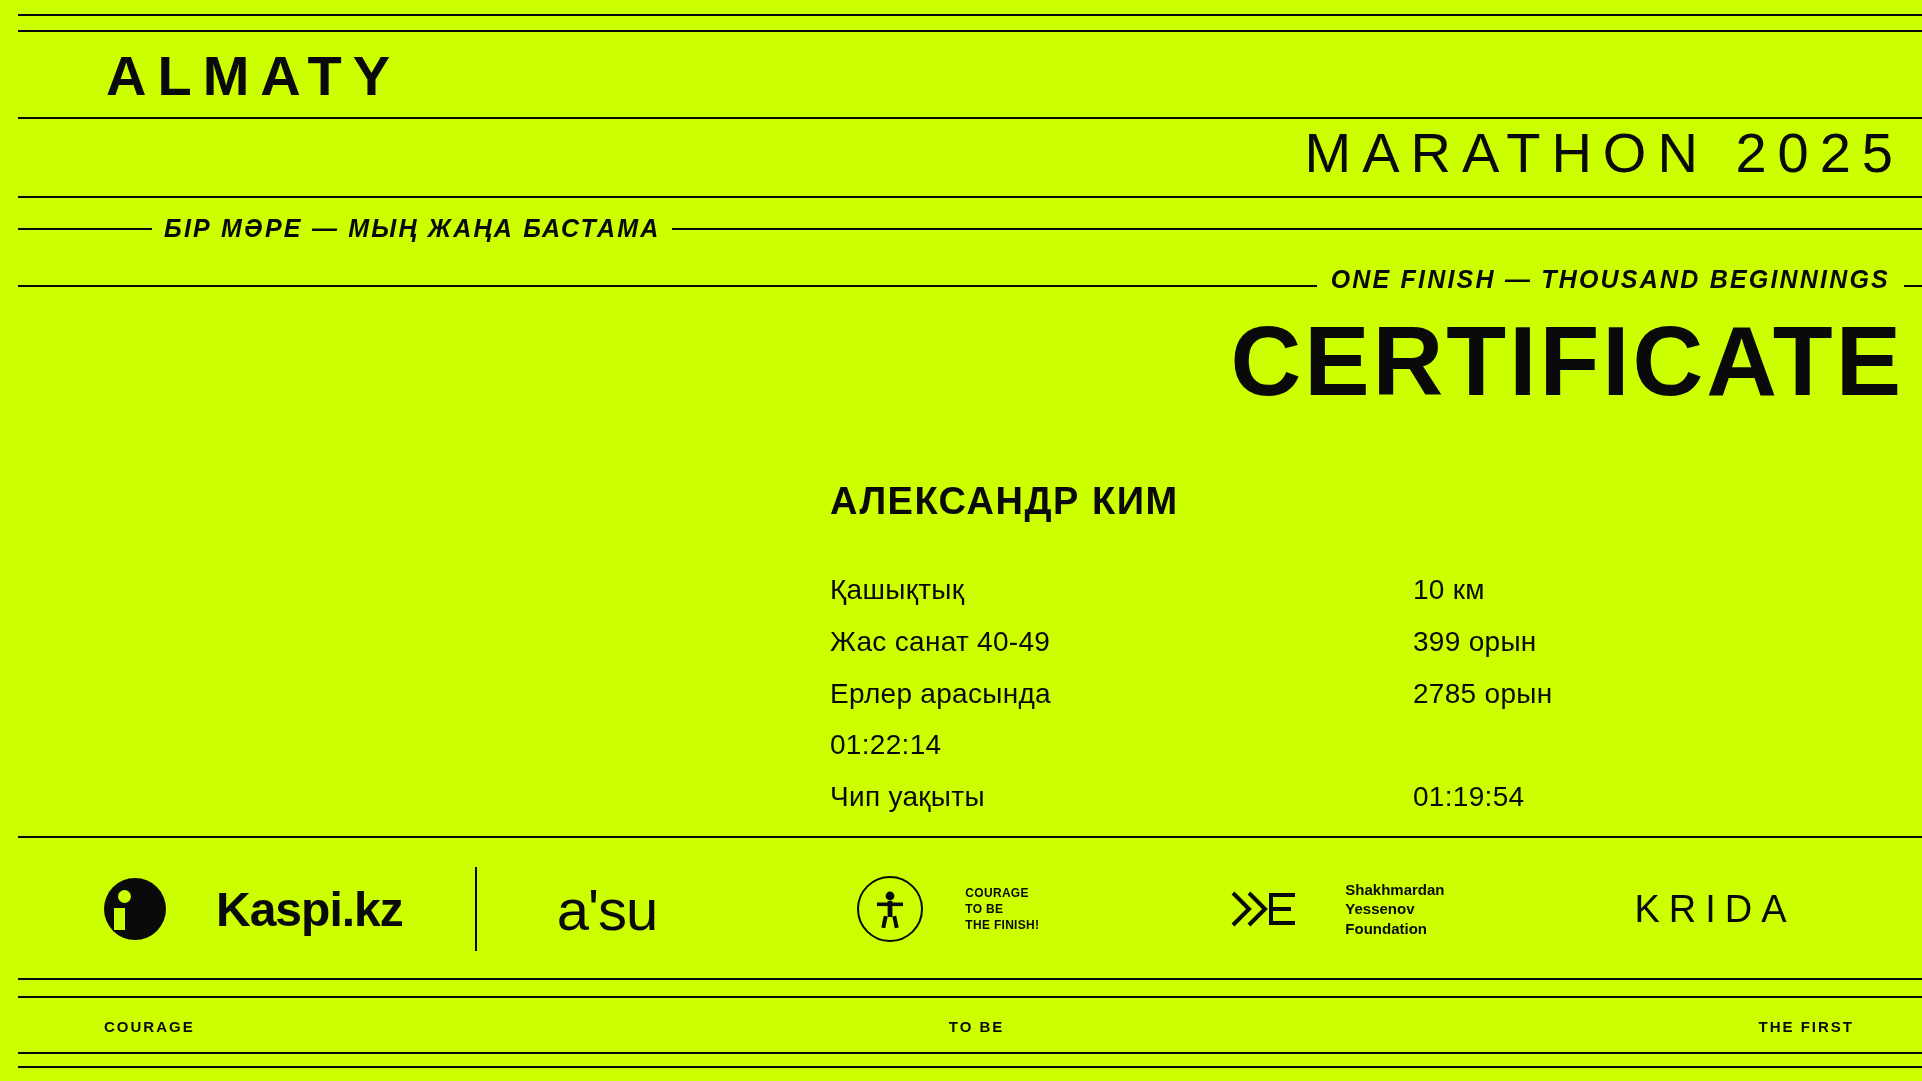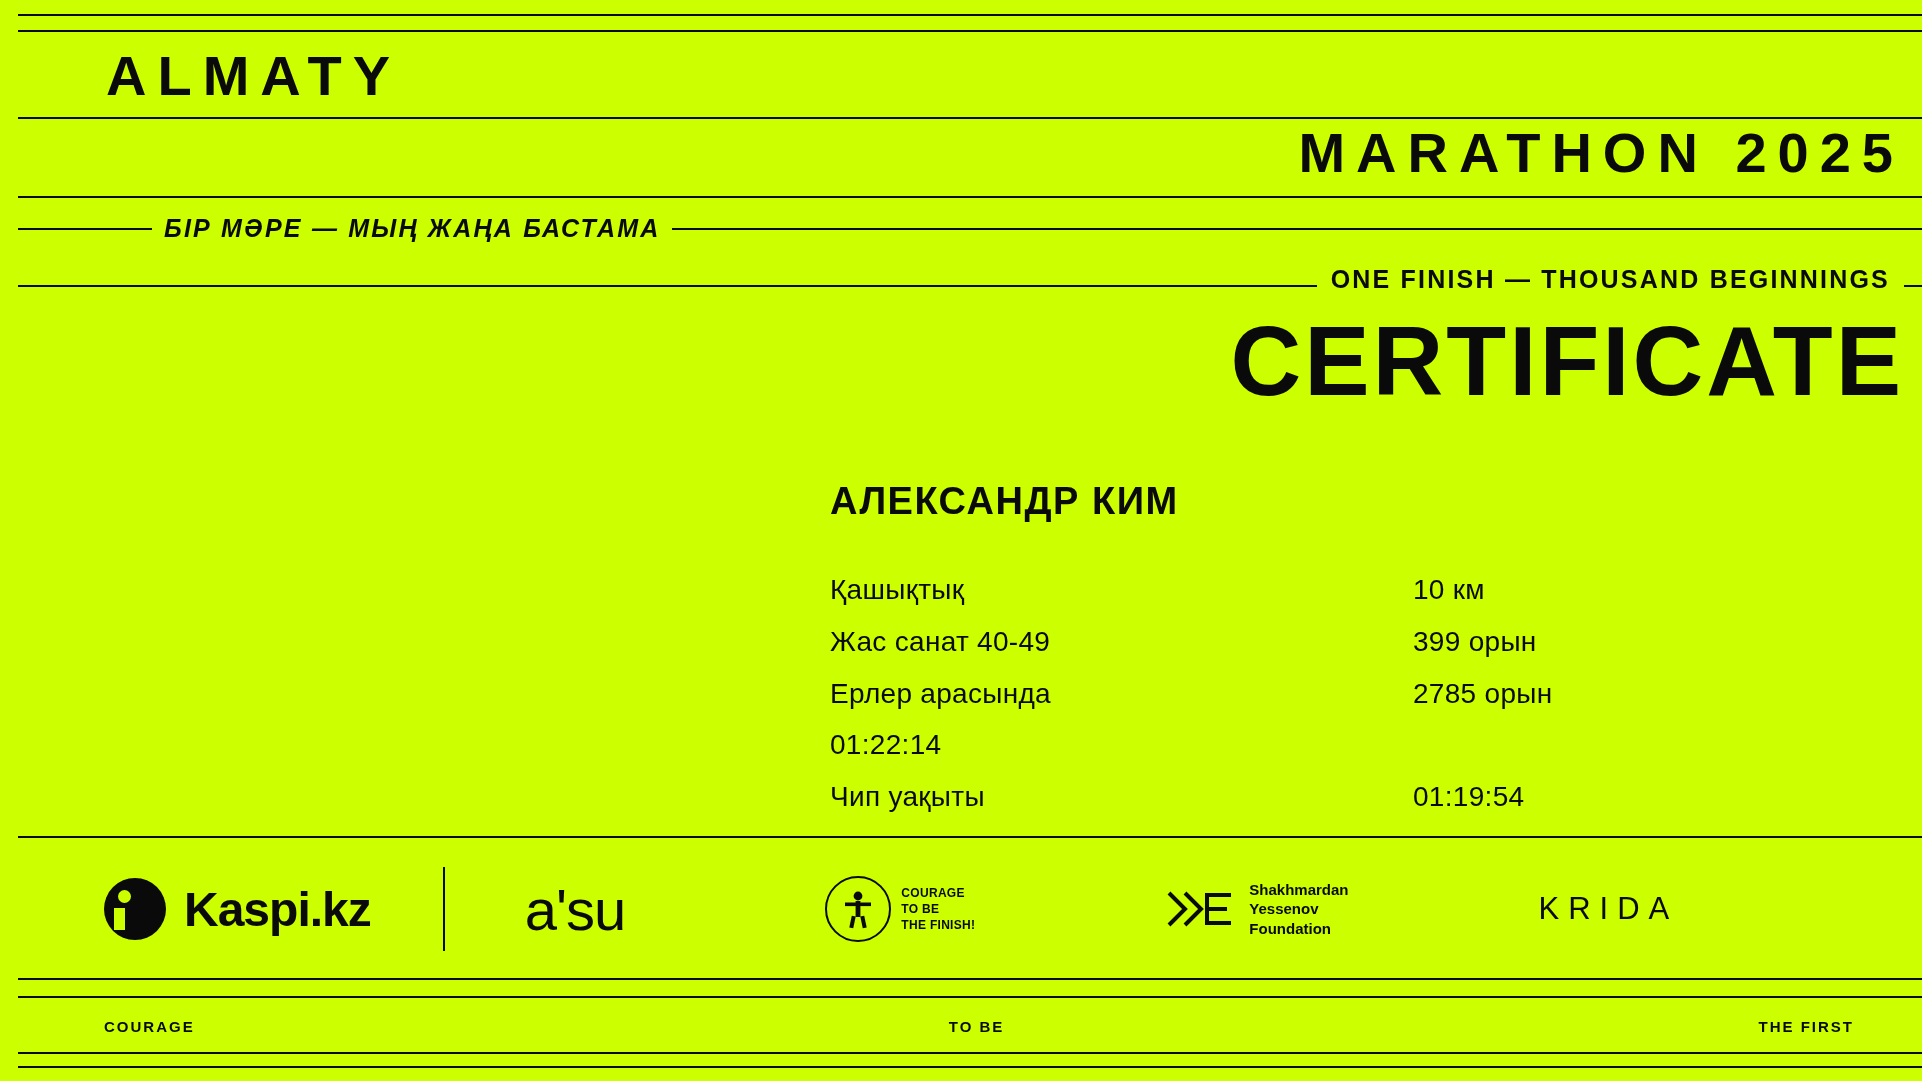--- a/index.html
+++ b/index.html
@@ -41,21 +41,21 @@
     font-size: 56px;
     font-weight: bold;
     letter-spacing: 11px;
     line-height: 1;
   }
   .marathon {
     position: absolute;
     right: 36px;
     top: 125px;
     font-size: 56px;
-    font-weight: bold;
+    font-weight: normal;
     letter-spacing: 11px;
     line-height: 1;
     text-align: right;
   }
   .slogan-kz {
     position: absolute;
     left: 134px;
     top: 216px;
     font-size: 25px;
     font-weight: bold;
@@ -64,20 +64,21 @@
     line-height: 1;
     background: #ccff00;
     padding: 0 12px;
   }
   .slogan-en {
     position: absolute;
     right: 36px;
     top: 267px;
     font-size: 25px;
     font-weight: bold;
+    font-style: italic;
     letter-spacing: 2.2px;
     line-height: 1;
     background: #ccff00;
     padding: 0 14px;
     text-align: right;
   }
 
   .cert-title {
     position: absolute;
     right: 36px;
@@ -130,20 +131,21 @@
     top: 838px;
     width: 1922px;
     height: 142px;
     display: flex;
     align-items: center;
   }
   .sponsor {
     display: flex;
     align-items: center;
     justify-content: center;
+    gap: 32px;
   }
   .kaspi {
     margin-left: 86px;
     display: flex;
     align-items: center;
   }
   .kaspi-mark {
     width: 62px;
     height: 62px;
     border-radius: 50%;
@@ -221,21 +223,21 @@
   .yessenov-mark {
     margin-right: 12px;
   }
   .yessenov-text {
     font-size: 15px;
     font-weight: bold;
     line-height: 1.3;
   }
   .krida {
     margin-left: 190px;
-    font-size: 31px;
+    font-size: 38px;
     letter-spacing: 9px;
   }
 
   
   .footer {
     position: absolute;
     left: 0;
     top: 1018px;
     width: 1922px;
     display: flex;

